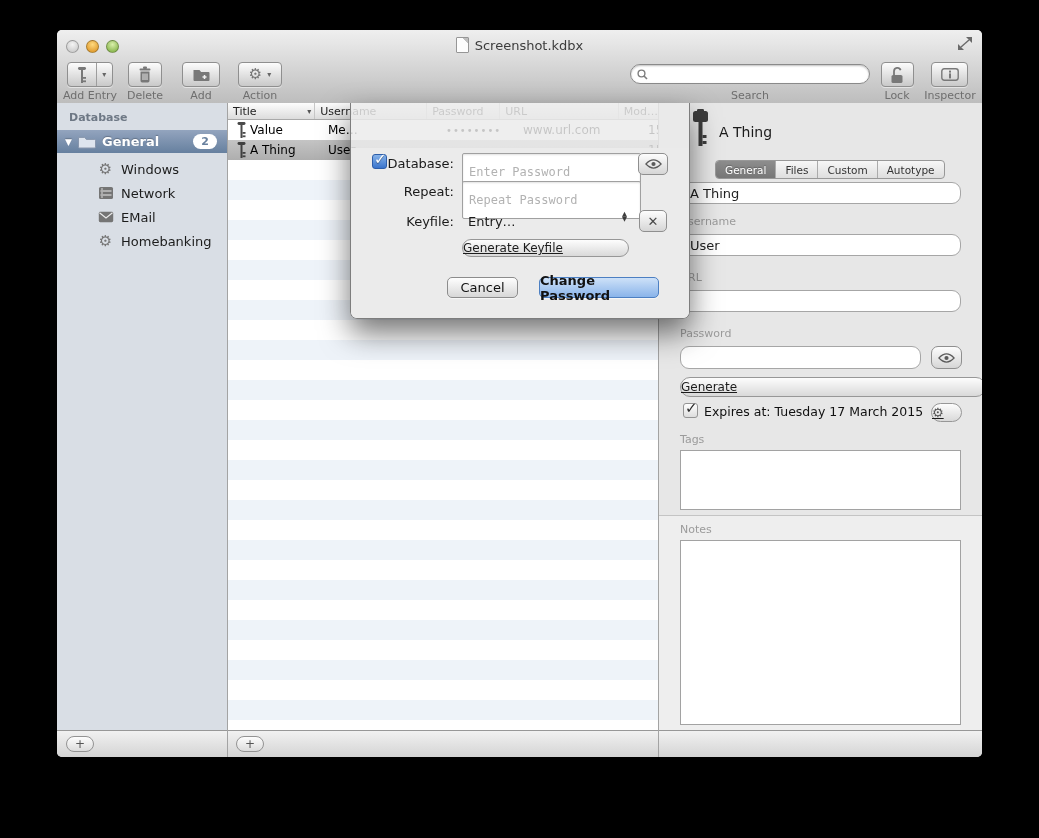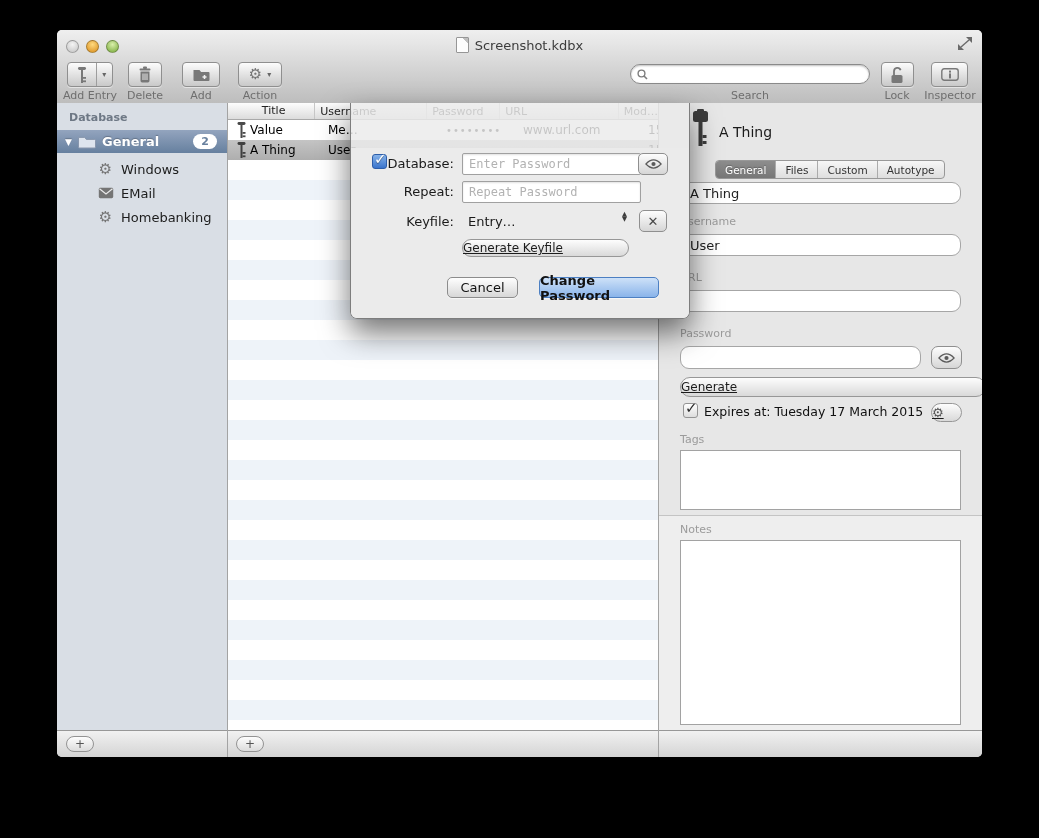--- a/index.html
+++ b/index.html
@@ -93,21 +93,21 @@
   .sh-label{position:absolute;text-align:right;font-size:13px;color:#1a1a1a;left:0;right:235px;}
   .checkbox{position:absolute;width:15px;height:15px;border-radius:3px;box-sizing:border-box;}
   .cb-blue{background:linear-gradient(#85b2e9,#3a74cc);border:1px solid #2d5ea9;}
   .cb-white{background:linear-gradient(#fff,#ddd);border:1px solid #949494;}
   .cb-mark{position:absolute;left:1px;top:-5px;font-size:15px;font-weight:bold;}
   .cb-blue .cb-mark{color:#fff;text-shadow:0 1px 1px rgba(0,0,0,.4);}
   .cb-white .cb-mark{color:#2b2b2b;}
   .sh-field{position:absolute;left:111px;width:165px;height:20px;box-sizing:content-box;
             border:1px solid #a0a0a0;background:#fff;border-radius:2px;
             font-family:"DejaVu Sans Mono","Liberation Mono",monospace;font-size:12px;
-            padding:0 6px;outline:none;color:#333;box-shadow:inset 0 1px 2px rgba(0,0,0,.12);}
+            padding:8px 6px;outline:none;color:#333;box-shadow:inset 0 1px 2px rgba(0,0,0,.12);}
   .sh-field::placeholder{color:#b2b2b2;}
   .sq-btn{position:absolute;width:28px;height:21px;box-sizing:border-box;
           background:linear-gradient(#fdfdfd,#d6d6d6);border:1px solid #8f8f8f;border-radius:5px;
           display:flex;align-items:center;justify-content:center;color:#4a4a4a;}
   .pill-btn{box-sizing:border-box;background:linear-gradient(#fdfdfd,#d9d9d9);
             border:1px solid #979797;border-radius:10px;
             display:flex;align-items:center;justify-content:flex-start;
             font-size:12px;color:#1c1c1c;text-decoration:underline;}
   .push-btn{box-sizing:border-box;background:linear-gradient(#fefefe,#d7d7d7);
             border:1px solid #8c8c8c;border-radius:5px;
@@ -257,39 +257,51 @@
         <span class="badge">2</span>
       </div>
 
       <div class="sb-items">
         <div class="sb-item">
           <span class="ico gear-glyph">⚙</span>
           <span class="lbl">Windows</span>
         </div>
         <div class="sb-item">
           <span class="ico">
+            <svg width="16" height="14" viewBox="0 0 16 14">
+              <rect x="1" y="1" width="14" height="12" rx="1.6" fill="#757575"></rect>
+              <path d="M2.5 5 h11 M2.5 9 h11" stroke="#e9e9e9" stroke-width="1.2"></path>
+              <circle cx="4" cy="3" r="0.8" fill="#e9e9e9"></circle>
+              <circle cx="4" cy="7" r="0.8" fill="#e9e9e9"></circle>
+              <circle cx="4" cy="11" r="0.8" fill="#e9e9e9"></circle>
+            </svg>
+          </span>
+          <span class="lbl">Network</span>
+        </div>
+        <div class="sb-item">
+          <span class="ico">
             <svg width="16" height="12" viewBox="0 0 16 12">
               <rect x="0.8" y="0.8" width="14.4" height="10.4" rx="1.4" fill="#757575"></rect>
               <path d="M1.5 1.8 L8 7 L14.5 1.8" fill="none" stroke="#e9e9e9" stroke-width="1.2"></path>
             </svg>
           </span>
           <span class="lbl">EMail</span>
         </div>
         <div class="sb-item">
           <span class="ico gear-glyph">⚙</span>
           <span class="lbl">Homebanking</span>
         </div>
       </div>
     </div>
 
     <div class="listpane">
       <div class="stripes"></div>
 
       <div class="list-header">
-        <div class="hcell" style="width:92px;flex-direction:column;">
+        <div class="hcell" style="width:92px;">
           <span>Title</span>
           <span style="margin-left:auto;margin-right:3px;font-size:8px;color:#555;">▾</span>
         </div>
         <div class="hcell" style="width:118px;">
           <span>Username</span>
         </div>
         <div class="hcell" style="width:77px;">
           <span>Password</span>
         </div>
         <div class="hcell" style="width:125px;">

